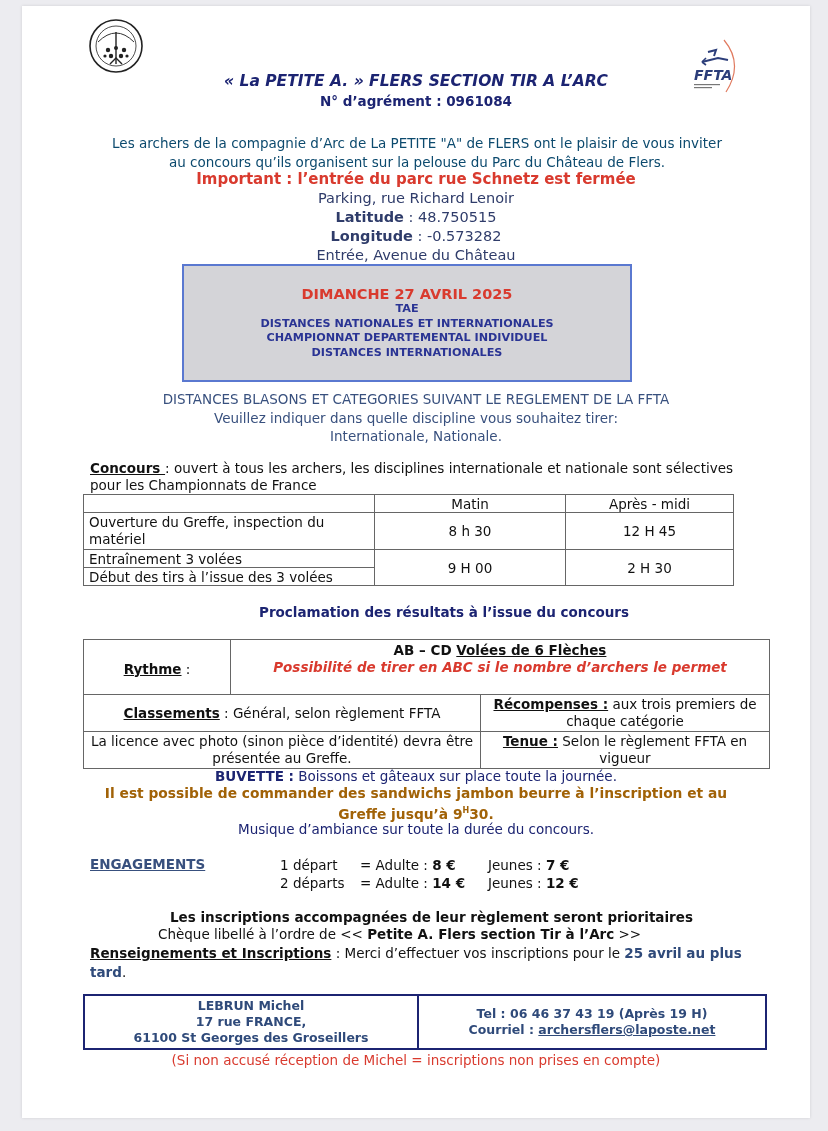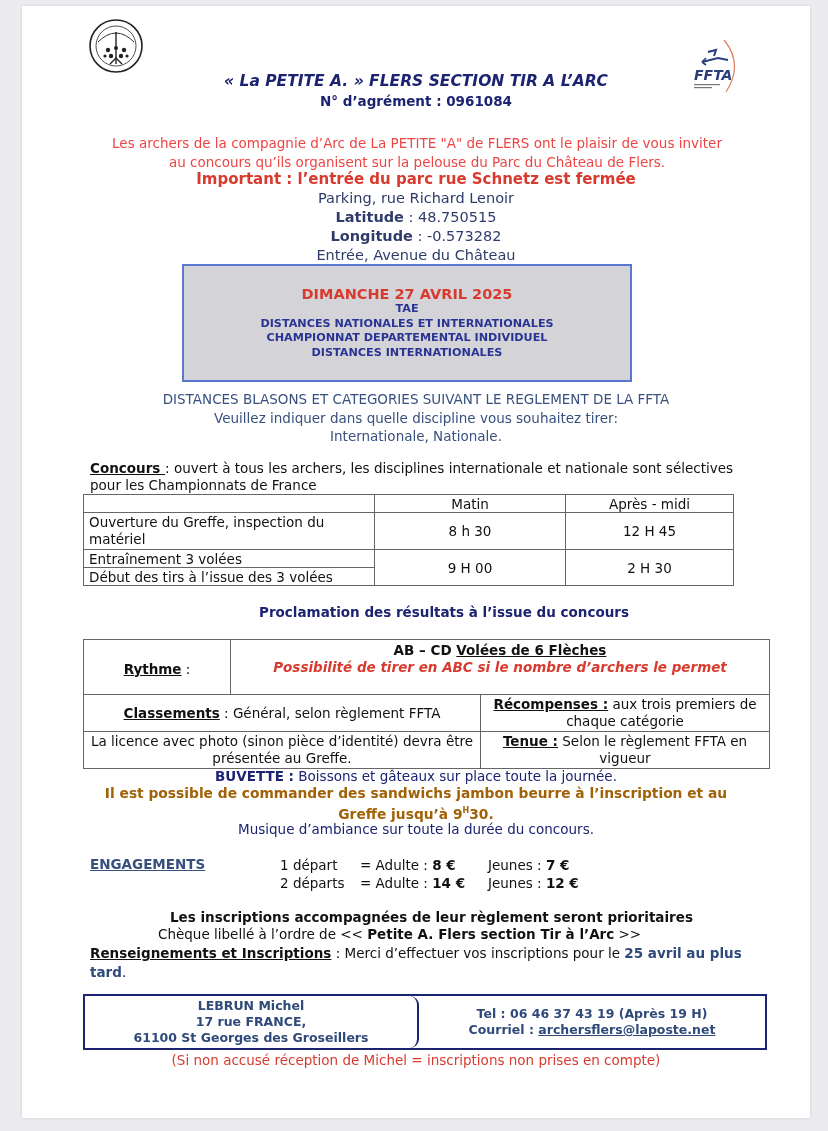--- a/index.html
+++ b/index.html
@@ -18,21 +18,21 @@
   .b { font-weight: bold; }
   .i { font-style: italic; }
   .u { text-decoration: underline; }
 
   .logo-left { left: 66px; top: 12px; width: 56px; height: 56px; }
   .logo-right { left: 662px; top: 30px; width: 60px; height: 60px; }
 
   .title { left: 0; width: 788px; top: 66px; font-size: 15.5px; font-weight: bold; font-style: italic; color: #1c2472; text-align: center; }
   .agrement { left: 0; width: 788px; top: 87px; font-size: 13.5px; font-weight: bold; color: #1c2472; text-align: center; }
 
-  .intro { left: 40px; width: 710px; top: 128px; font-size: 13.5px; color: #ef4444; text-align: center; line-height: 19px; }
+  .intro { left: 40px; width: 710px; top: 128px; font-size: 13.5px; color: #0c4a6e; text-align: center; line-height: 19px; }
   .important { left: 0; width: 788px; top: 164px; font-size: 15px; font-weight: bold; color: #d93a2e; text-align: center; }
   .loc { left: 0; width: 788px; font-size: 14.5px; color: #2f3c6a; text-align: center; }
 
   .daybox {
     left: 160px; top: 258px; width: 450px; height: 118px;
     background: #d4d4d8; border: 2px solid #5a78d0; box-sizing: border-box;
     text-align: center;
   }
   .daybox .date { margin-top: 20px; font-size: 14.5px; font-weight: bold; color: #d93a2e; }
   .daybox .line { font-size: 11.2px; font-weight: bold; color: #2a3494; line-height: 14.5px; }
@@ -63,21 +63,21 @@
 
   .insc1 { left: 148px; top: 903px; font-size: 13.5px; font-weight: bold; color: #111; }
   .insc2 { left: 136px; top: 920px; font-size: 13.5px; color: #111; }
   .insc3 { left: 68px; top: 938px; width: 680px; font-size: 13.5px; color: #111; line-height: 19px; }
 
   .contact {
     position: absolute; left: 61px; top: 988px; width: 684px; height: 56px;
     border: 2px solid #1c2472; box-sizing: border-box; display: flex;
   }
   .contact .cell { display: flex; flex-direction: column; justify-content: center; align-items: center; font-size: 12.5px; font-weight: bold; color: #2f4a7a; line-height: 16px; text-align: center; }
-  .contact .left { width: 332px; border-right: 2px solid #1c2472; border-radius: 9px; }
+  .contact .left { width: 332px; border-right: 2px solid #1c2472; }
   .contact .right { flex: 1; }
   .note { left: 0; width: 788px; top: 1046px; font-size: 13.5px; color: #d93a2e; text-align: center; }
 </style>
 </head>
 <body>
 
 <div class="page">
 
   <div class="abs logo-left">
     <svg width="56" height="56" viewBox="0 0 56 56">

